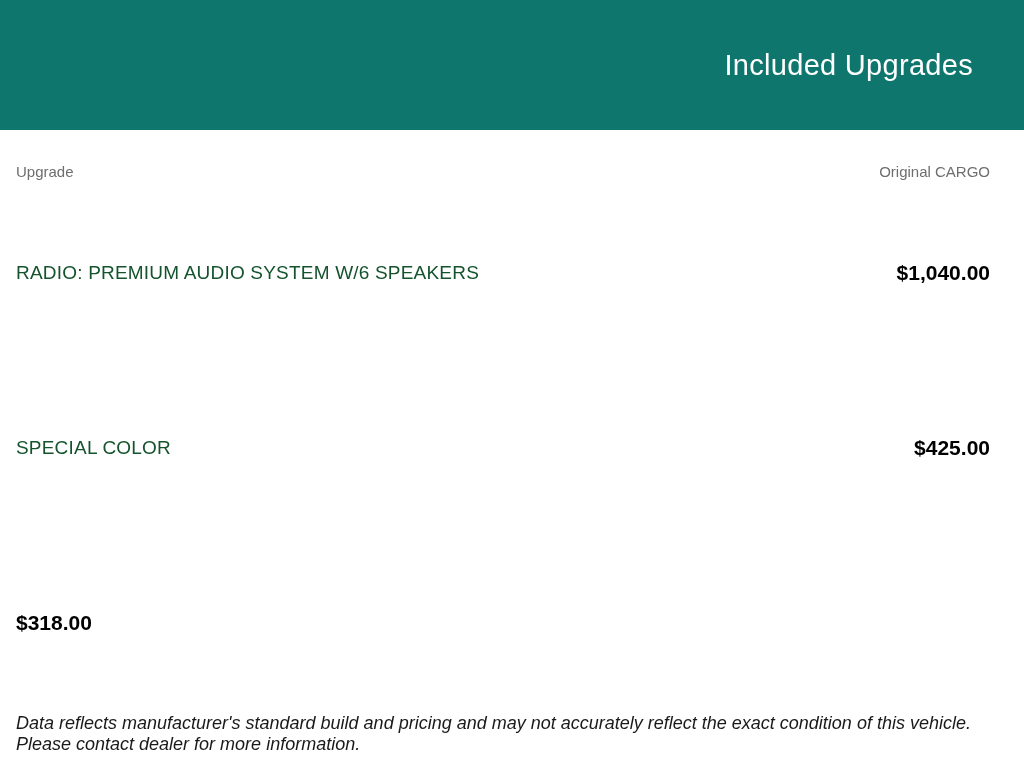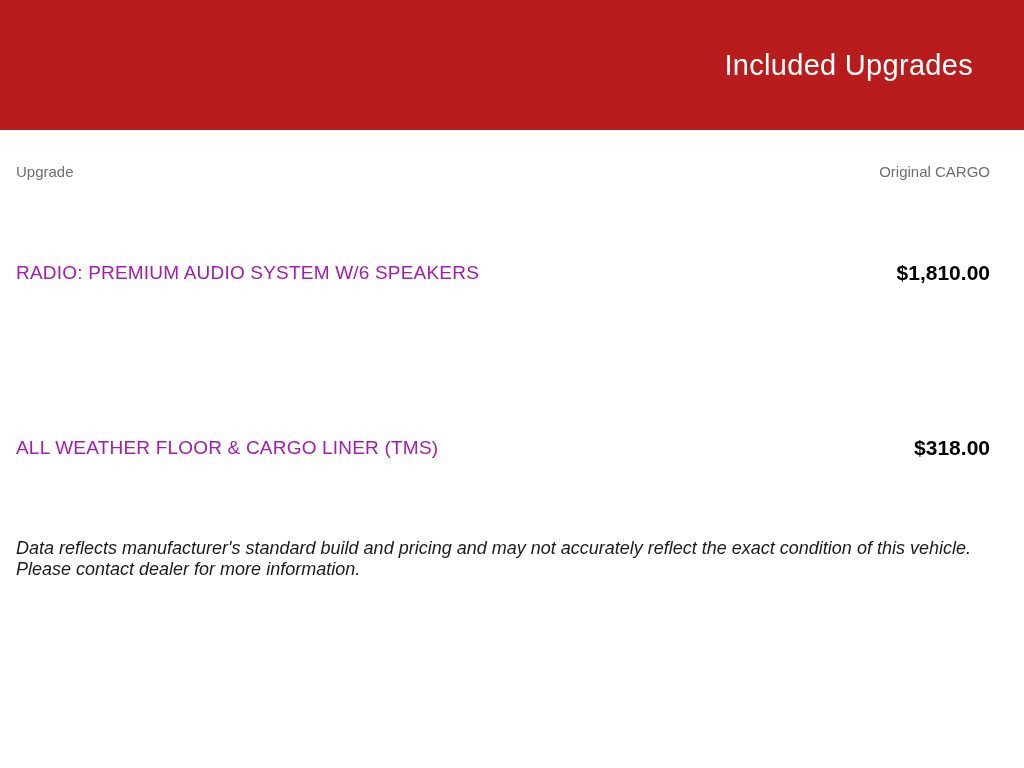--- a/index.html
+++ b/index.html
@@ -6,21 +6,21 @@
   html, body { margin: 0; padding: 0; }
   body {
     width: 1024px;
     height: 768px;
     background: #ffffff;
     font-family: "Liberation Sans", sans-serif;
     overflow: hidden;
   }
   .header {
     height: 130px;
-    background: #b91c1c;
+    background: #0f766e;
     display: flex;
     align-items: center;
     justify-content: flex-end;
     padding-right: 51px;
   }
   .page-title {
     color: #ffffff;
     font-size: 29px;
     font-weight: 400;
     letter-spacing: 0.3px;
@@ -43,21 +43,21 @@
   .rows {
     margin-top: 5px;
   }
   .upgrade-row {
     height: 175px;
     display: flex;
     align-items: center;
     justify-content: space-between;
   }
   .upgrade-name {
-    color: #a21caf;
+    color: #14532d;
     font-size: 19px;
     letter-spacing: 0.2px;
   }
   .upgrade-price {
     color: #000000;
     font-size: 21px;
     font-weight: 700;
   }
   .disclaimer {
     margin-top: 3px;
@@ -76,23 +76,26 @@
 <div class="content">
 
   <div class="col-header-row">
     <div class="col-header">Upgrade</div>
     <div class="col-header">Original CARGO</div>
   </div>
 
   <div class="rows">
     <div class="upgrade-row">
       <div class="upgrade-name">RADIO: PREMIUM AUDIO SYSTEM W/6 SPEAKERS</div>
-      <div class="upgrade-price">$1,810.00</div>
+      <div class="upgrade-price">$1,040.00</div>
     </div>
     <div class="upgrade-row">
-      <div class="upgrade-name">ALL WEATHER FLOOR &amp; CARGO LINER (TMS)</div>
+      <div class="upgrade-name">SPECIAL COLOR</div>
+      <div class="upgrade-price">$425.00</div>
+    </div>
+    <div class="upgrade-row">
       <div class="upgrade-price">$318.00</div>
     </div>
   </div>
 
   <div class="disclaimer">Data reflects manufacturer's standard build and pricing and may not accurately reflect the exact condition of this vehicle. Please contact dealer for more information.</div>
 
 </div>
 
 </body></html>

